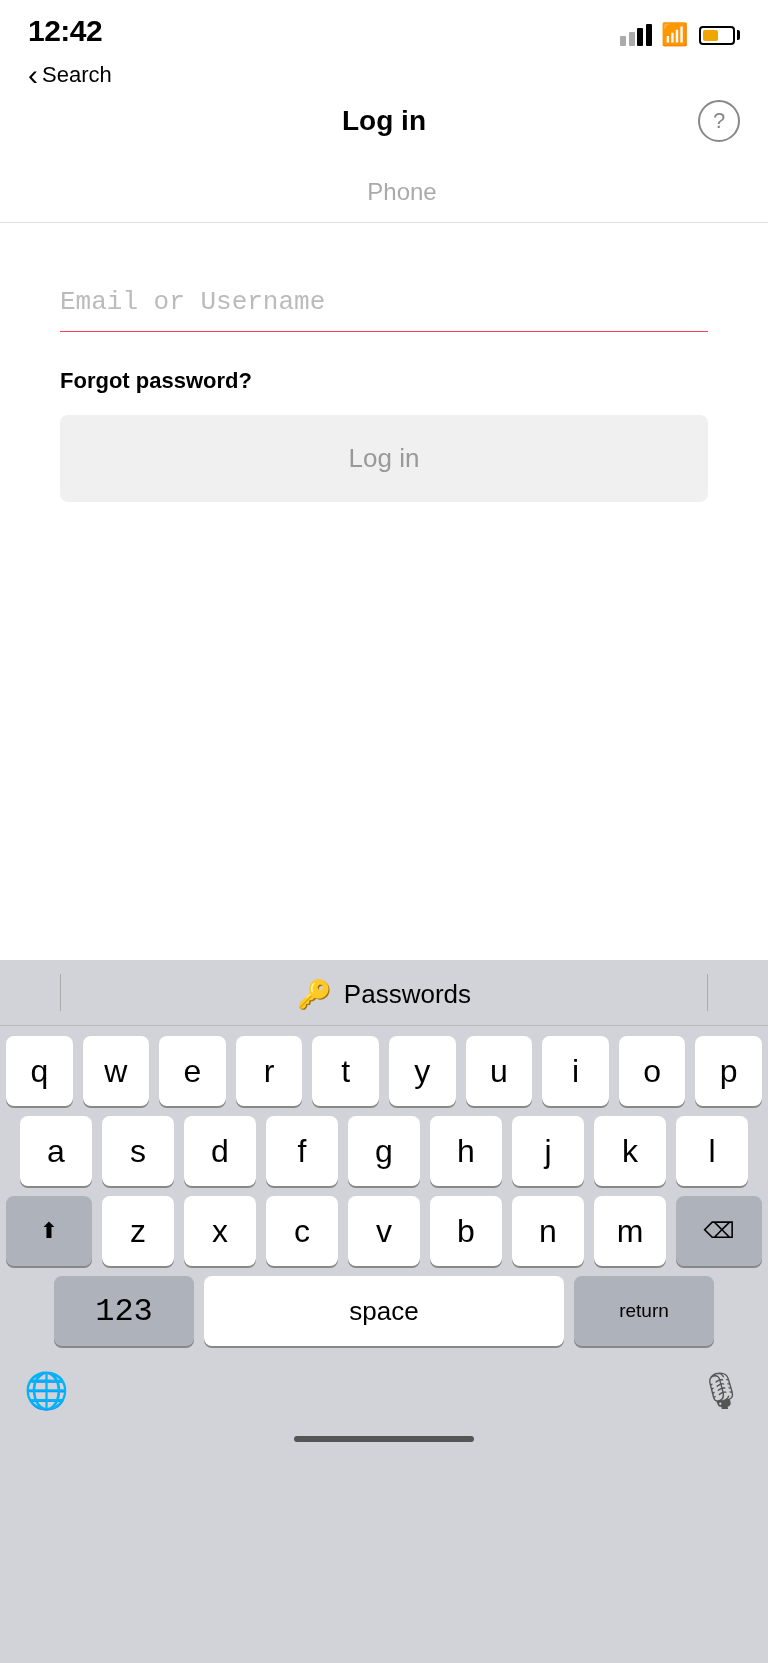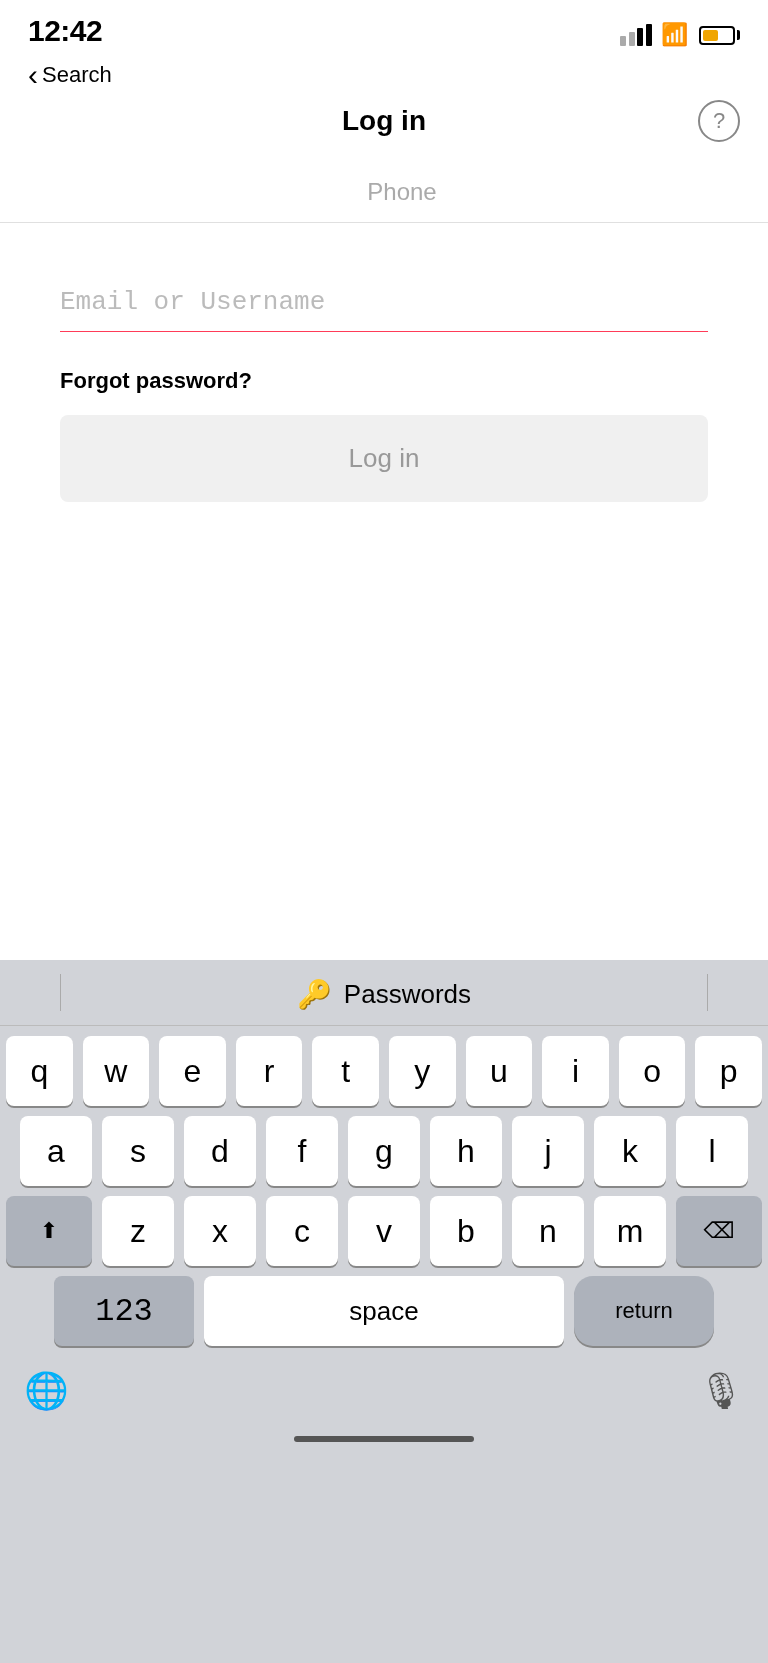--- a/index.html
+++ b/index.html
@@ -406,21 +406,21 @@
         <div class="key">v</div>
         <div class="key">b</div>
         <div class="key">n</div>
         <div class="key">m</div>
         <div class="key dark wide symbol" style="max-width:90px;">⌫</div>
       </div>
 
       <div class="key-row" style="gap:10px;">
         <div class="key dark wide" style="max-width:140px; font-size:32px;font-family:Liberation Mono, monospace;">123</div>
         <div class="key space-key" style="max-width:360px; font-size:26px;">space</div>
-        <div class="key dark wide" style="max-width:140px; font-size:22px;border-radius:19px;">return</div>
+        <div class="key dark wide" style="max-width:140px; font-size:19px;">return</div>
       </div>
 
     </div>
 
     <div class="keyboard-bottom-row">
       <span class="globe-icon">🌐</span>
       <div class="home-indicator" style="flex:1; display:flex; justify-content:center; align-items:center; background:transparent;">
         
       </div>
       <span class="mic-icon">🎙</span>

